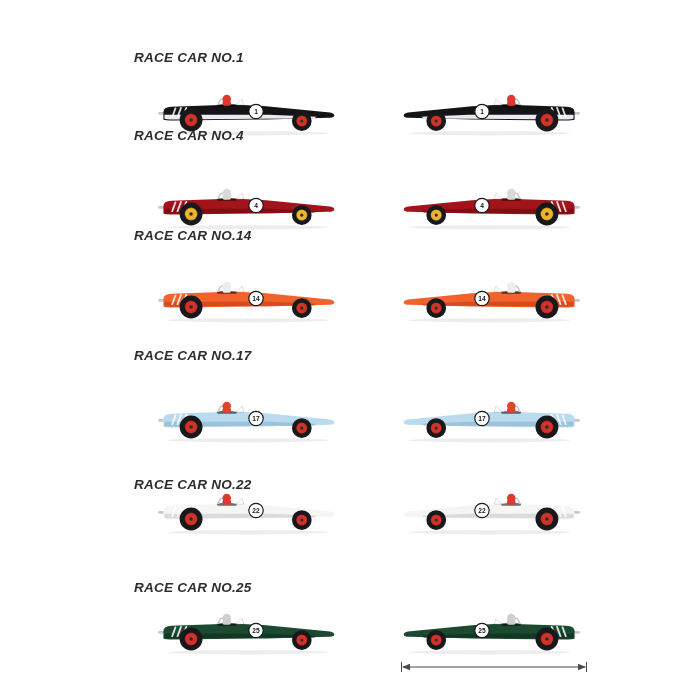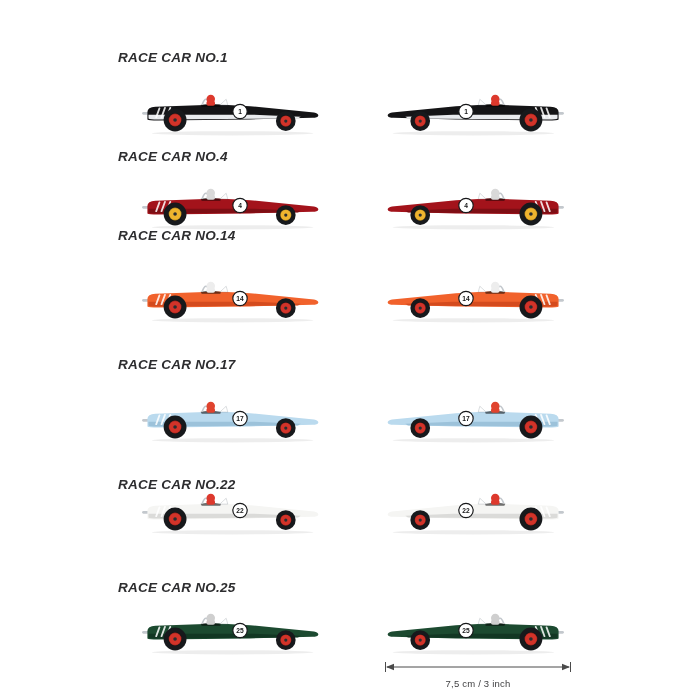--- a/index.html
+++ b/index.html
@@ -1,20 +1,20 @@
 <!DOCTYPE html>
 <html><head>
 <meta charset="utf-8">
 <style>
   html,body{margin:0;padding:0;}
   body{
     width:700px;height:700px;background:#ffffff;position:relative;overflow:hidden;
     font-family:"Liberation Sans", sans-serif;
   }
-  .sheet{position:absolute;inset:0;}
+  .sheet{position:absolute;inset:0;margin-left:16px;}
   .car-row{position:absolute;left:0;top:0;width:700px;height:0;}
   .car-label{
     position:absolute;left:118px;
     font-style:italic;font-weight:bold;font-size:13.5px;letter-spacing:.25px;
     color:#2d2d2f;white-space:nowrap;
   }
   .car-wrap{position:absolute;width:181px;height:52px;}
   .car-wrap.left{left:141px;}
   .car-wrap.right{left:384px;}
   .car-svg{display:block;width:181px;height:auto;}
@@ -95,21 +95,21 @@
         <circle cx="272" cy="64" r="10.5" fill="none" stroke="rgba(0,0,0,0.25)" stroke-width="2"></circle>
         <circle cx="272" cy="64" r="3" fill="#2a2d30"></circle>
       </g>
       <circle cx="186" cy="46" r="13.5" fill="#ffffff" stroke="#17181a" stroke-width="2.2"></circle>
     </g>
     <text class="car-number" x="154" y="50.6" text-anchor="middle">1</text>
   </svg>
         </div>
   </div>
   <div class="car-row">
-    <div class="car-label" style="top:149px">RACE CAR NO.4</div>
+    <div class="car-label" style="top:128px">RACE CAR NO.4</div>
     <div class="car-wrap left" style="top:181px;--body:#a3131b;--trim:#7e0e14;--hub:#eeb42e;--tire:#17191c;--helmet:#d9d9d9;">
   <svg class="car-svg" viewBox="0 0 340 96">
     <g>
       <ellipse cx="172" cy="87" rx="152" ry="4" fill="rgba(0,0,0,0.07)"></ellipse>
       <rect x="2" y="47" width="17" height="5" rx="2.5" fill="#c3c8cd"></rect>
       <path d="M 12 61 L 12 47 Q 12 38 27 37 L 146 33 L 205 36 L 325 48 Q 334 50 333 54 Q 332 58 322 58 L 205 61 L 32 63 Q 14 63 12 61 Z" fill="var(--body)"></path>
       <path d="M 14 59 L 14 52 L 210 52 L 300 56 L 295 59 L 32 61 Q 16 61 14 59 Z" fill="var(--trim)"></path>
       <g fill="rgba(255,255,255,0.85)">
         <rect x="30" y="38" width="3.5" height="21" rx="1.5" transform="rotate(20 32 48)"></rect>
         <rect x="40" y="37" width="3.5" height="22" rx="1.5" transform="rotate(20 42 48)"></rect>
@@ -237,21 +237,21 @@
         <circle cx="272" cy="64" r="10.5" fill="none" stroke="rgba(0,0,0,0.25)" stroke-width="2"></circle>
         <circle cx="272" cy="64" r="3" fill="#2a2d30"></circle>
       </g>
       <circle cx="186" cy="46" r="13.5" fill="#ffffff" stroke="#17181a" stroke-width="2.2"></circle>
     </g>
     <text class="car-number" x="154" y="50.6" text-anchor="middle">14</text>
   </svg>
         </div>
   </div>
   <div class="car-row">
-    <div class="car-label" style="top:357px">RACE CAR NO.17</div>
+    <div class="car-label" style="top:348px">RACE CAR NO.17</div>
     <div class="car-wrap left" style="top:394px;--body:#badaee;--trim:#9cc2da;--hub:#d23329;--tire:#17191c;--helmet:#e0432e;">
   <svg class="car-svg" viewBox="0 0 340 96">
     <g>
       <ellipse cx="172" cy="87" rx="152" ry="4" fill="rgba(0,0,0,0.07)"></ellipse>
       <rect x="2" y="47" width="17" height="5" rx="2.5" fill="#c3c8cd"></rect>
       <path d="M 12 61 L 12 47 Q 12 38 27 37 L 146 33 L 205 36 L 325 48 Q 334 50 333 54 Q 332 58 322 58 L 205 61 L 32 63 Q 14 63 12 61 Z" fill="var(--body)"></path>
       <path d="M 14 59 L 14 52 L 210 52 L 300 56 L 295 59 L 32 61 Q 16 61 14 59 Z" fill="var(--trim)"></path>
       <g fill="rgba(255,255,255,0.85)">
         <rect x="30" y="38" width="3.5" height="21" rx="1.5" transform="rotate(20 32 48)"></rect>
         <rect x="40" y="37" width="3.5" height="22" rx="1.5" transform="rotate(20 42 48)"></rect>
@@ -459,15 +459,14 @@
     </div>
 
   <div class="measure">
     <svg class="measure-arrow" width="190" height="12" viewBox="0 0 190 12">
       <line x1="2.5" y1="1" x2="2.5" y2="11" stroke="#4a4a4a" stroke-width="1"></line>
       <line x1="187.5" y1="1" x2="187.5" y2="11" stroke="#4a4a4a" stroke-width="1"></line>
       <line x1="4" y1="6" x2="186" y2="6" stroke="#4a4a4a" stroke-width="1"></line>
       <path d="M3 6 L11 2.8 L11 9.2 Z" fill="#4a4a4a"></path>
       <path d="M187 6 L179 2.8 L179 9.2 Z" fill="#4a4a4a"></path>
     </svg>
-    <div class="measure-label">7,5 cm / 3 inch</div>
   </div>
 </div>
 
 </body></html>

